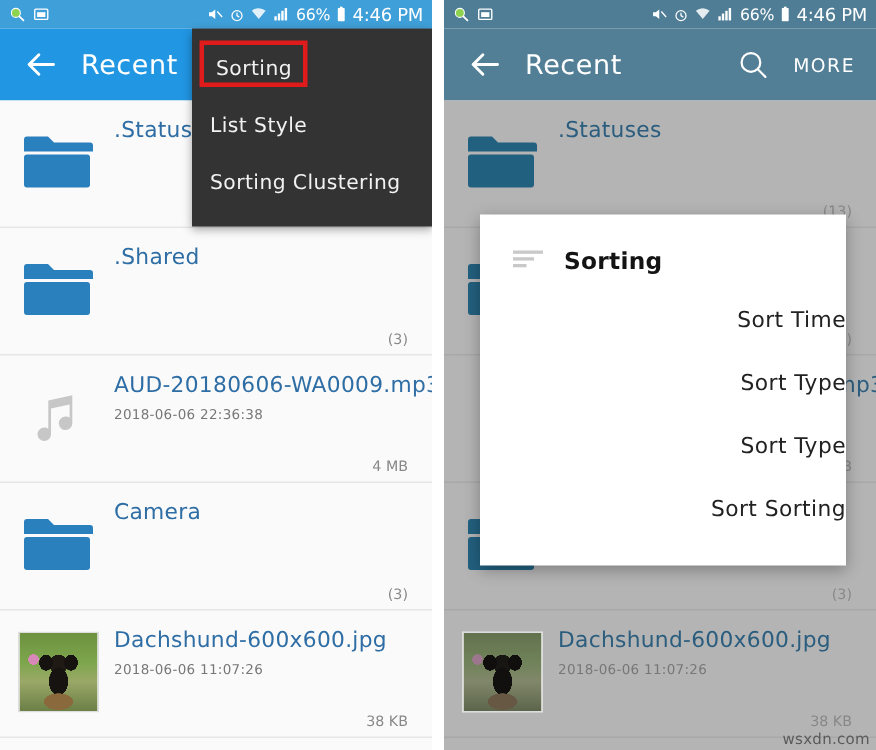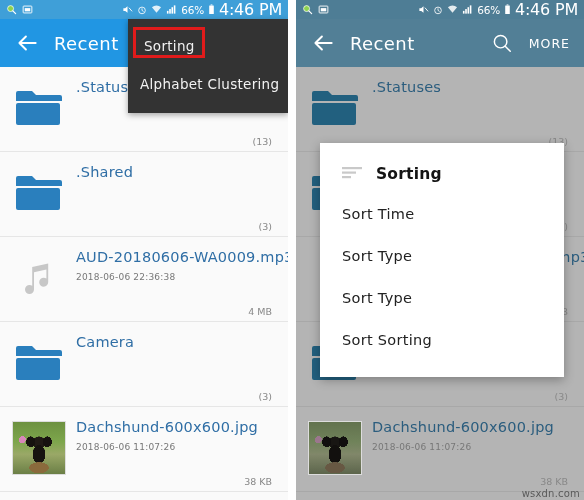--- a/index.html
+++ b/index.html
@@ -41,21 +41,21 @@
   .sb-left { display: flex; align-items: center; gap: 5px; }
   .sb-right {
     margin-left: auto;
     display: flex; align-items: center; gap: 4px;
     font-size: 10.5px;
     letter-spacing: -0.2px;
     white-space: nowrap;
   }
   .sb-ico { display: inline-block; line-height: 1; }
   .sb-ico svg { display: block; }
-  .sb-time { font-size: 16px; }
+  .sb-time { font-size: 12px; }
 
   
   .toolbar {
     position: relative;
     height: 48px;
     background: #2196e3;
     display: flex;
     align-items: center;
     padding: 0 14px;
     color: #ffffff;
@@ -214,20 +214,21 @@
     font-size: 15.5px;
     font-weight: 700;
     color: #141414;
     letter-spacing: 0.2px;
   }
   .dlg-item {
     font-size: 14.5px;
     color: #222222;
     padding: 13px 0 13px 22px;
     letter-spacing: 0.3px;
+    text-align: right;
   }
 
   .watermark {
     position: absolute;
     right: 4px;
     bottom: 1px;
     font-size: 10px;
     color: #5a5a5a;
     z-index: 50;
     letter-spacing: 0.2px;
@@ -385,21 +386,22 @@
 
       <div class="row">
         
         
       </div>
 
     </div>
 
     <div class="overflow-menu">
       <div class="om-item hl">Sorting</div>
-      <div class="om-item">Alphabet Clustering</div>
+      <div class="om-item">List Style</div>
+      <div class="om-item">Sorting Clustering</div>
     </div>
     <div class="hl-box"></div>
 
   </div>
 
   <div class="gap"></div>
 
   <div class="panel right">
 
     <div class="statusbar">

